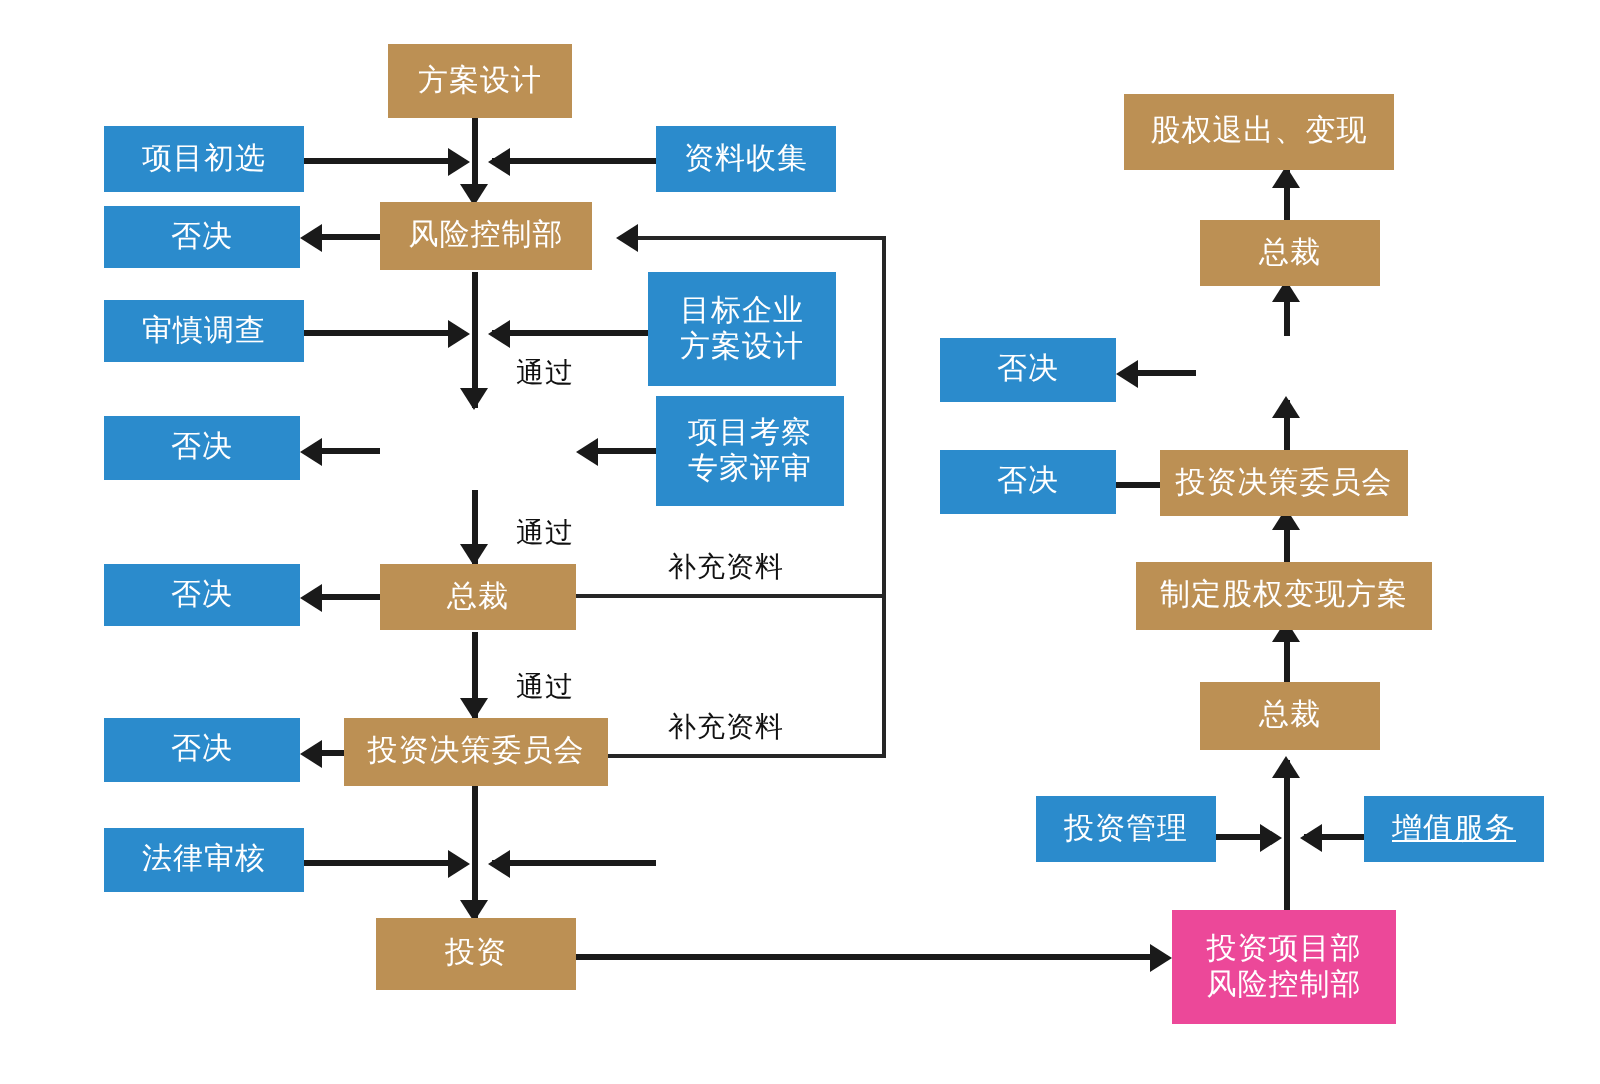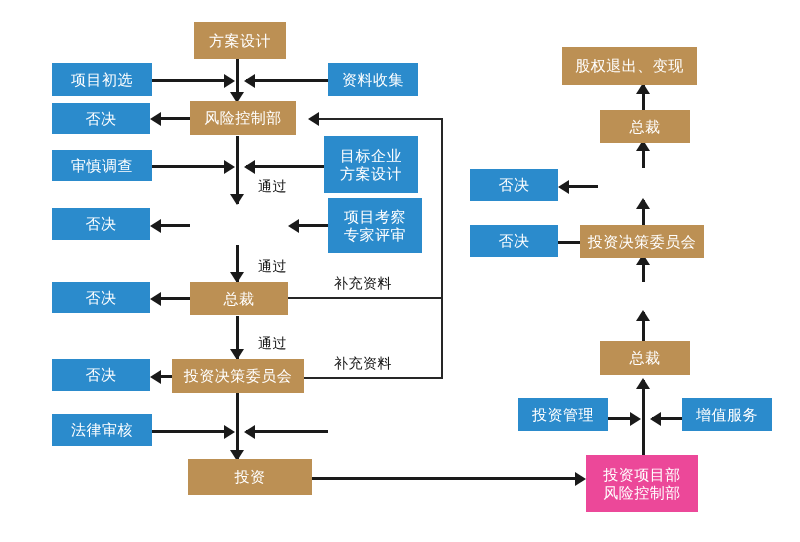--- a/index.html
+++ b/index.html
@@ -193,30 +193,31 @@
 专家评审</div>
 
   <div class="node brown" style="left: 190px; top: 282px; width: 98px; height: 33px; background: rgb(188, 144, 84);">总裁</div>
   <div class="node blue" style="left: 52px; top: 282px; width: 98px; height: 31px; background: rgb(43, 139, 204);">否决</div>
 
   <div class="node brown" style="left: 172px; top: 359px; width: 132px; height: 34px; background: rgb(188, 144, 84);">投资决策委员会</div>
   <div class="node blue" style="left: 52px; top: 359px; width: 98px; height: 32px; background: rgb(43, 139, 204);">否决</div>
 
   <div class="node blue" style="left: 52px; top: 414px; width: 100px; height: 32px; background: rgb(43, 139, 204);">法律审核</div>
 
-  <div class="node brown" style="left: 188px; top: 459px; width: 124px; height: 36px; background: rgb(188, 144, 84);">投资</div>
+  <div class="node brown" style="left: 188px; top: 459px; width: 100px; height: 36px; background: rgb(188, 144, 84);">投资</div>
 
   <div class="node brown" style="left: 562px; top: 47px; width: 135px; height: 38px; background: rgb(188, 144, 84);">股权退出、变现</div>
   <div class="node brown" style="left: 600px; top: 110px; width: 90px; height: 33px; background: rgb(188, 144, 84);">总裁</div>
   <div class="node blue" style="left: 470px; top: 169px; width: 88px; height: 32px; background: rgb(43, 139, 204);">否决</div>
 
   <div class="node brown" style="left: 580px; top: 225px; width: 124px; height: 33px; background: rgb(188, 144, 84);">投资决策委员会</div>
   <div class="node blue" style="left: 470px; top: 225px; width: 88px; height: 32px; background: rgb(43, 139, 204);">否决</div>
 
+  <div class="node brown" style="left: 568px; top: 281px; width: 148px; height: 34px; background: rgb(188, 144, 84);">制定股权变现方案</div>
   <div class="node brown" style="left: 600px; top: 341px; width: 90px; height: 34px; background: rgb(188, 144, 84);">总裁</div>
 
   <div class="node blue" style="left: 518px; top: 398px; width: 90px; height: 33px; background: rgb(43, 139, 204);">投资管理</div>
-  <div class="node blue" style="left: 682px; top: 398px; width: 90px; height: 33px; background: rgb(43, 139, 204);">增值服务</div>
+  <div class="node blue" style="left: 682px; top: 398px; width: 90px; height: 33px; background: rgb(43, 139, 204); text-decoration: underline;">增值服务</div>
 
   <div class="node brown" style="left: 586px; top: 455px; width: 112px; height: 57px; background: #ec4899;">投资项目部
 风险控制部</div>
 
 </div>
 
 </body></html>

